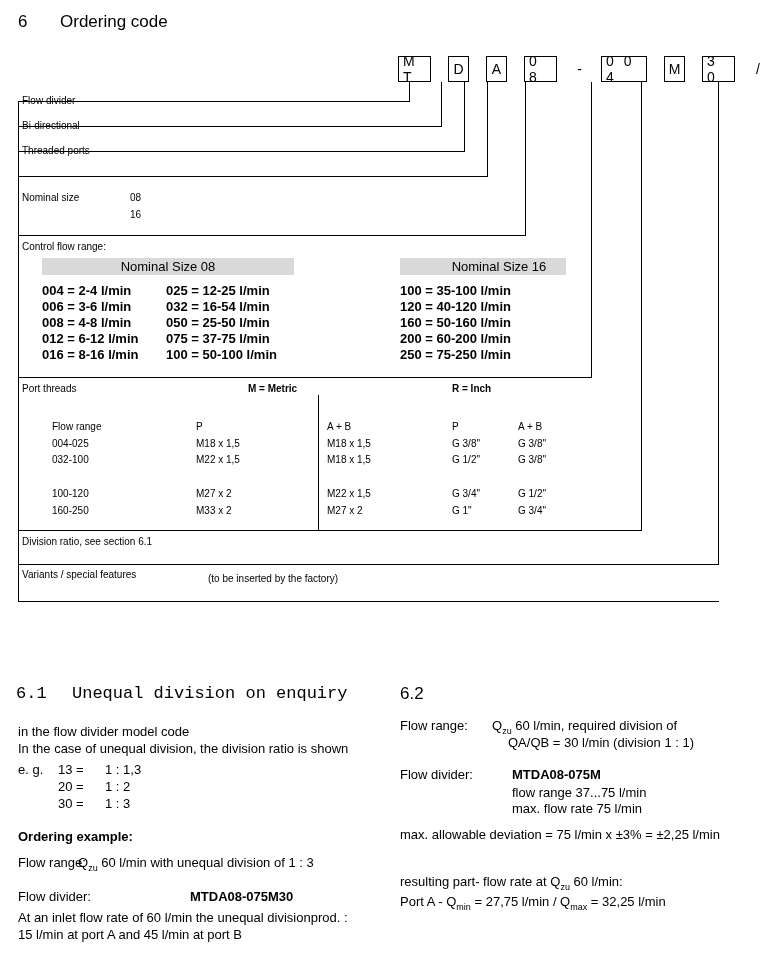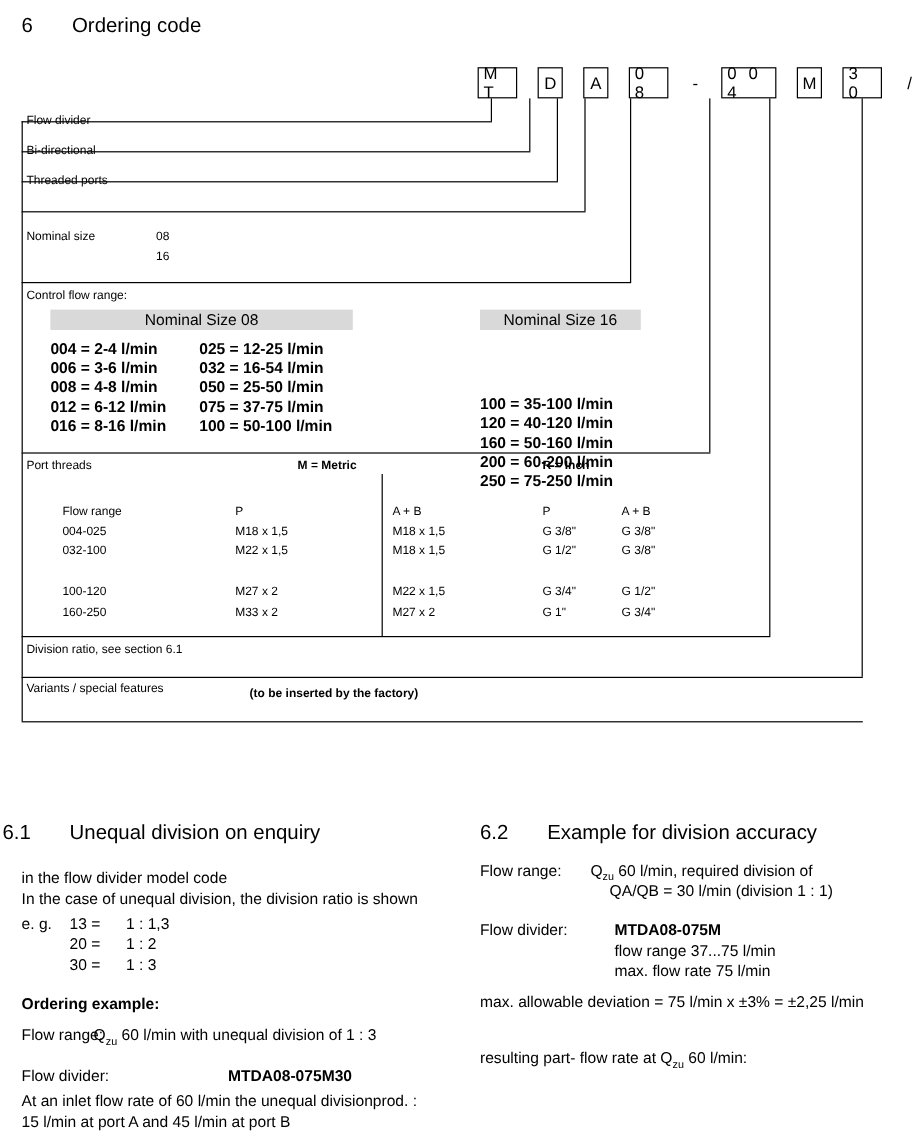--- a/index.html
+++ b/index.html
@@ -168,39 +168,39 @@
   <div class="vline" style="left:18px; top:176px; height:59px;"></div>
   <div class="lbl" style="left:22px; top:192px;">Nominal size</div>
   <div class="lbl" style="left:130px; top:192px;">08</div>
   <div class="lbl" style="left:130px; top:209px;">16</div>
 
   <div class="hline" style="left:18px; top:235px; width:508px;"></div>
   <div class="vline" style="left:18px; top:235px; height:142px;"></div>
   <div class="lbl" style="left:22px; top:241px;">Control flow range:</div>
 
   <div class="shadebar" style="left:42px; top:258px; width:252px;">Nominal Size 08</div>
-  <div class="shadebar" style="left:400px; top:258px; width:134px;">Nominal Size 16</div>
+  <div class="shadebar" style="left:400px; top:258px; width:134px;padding-left:32px;">Nominal Size 16</div>
 
   <div class="mono-list bold" style="position:absolute; left:42px; top:283px;">
     <div>004 = 2-4 l/min</div>
     <div>006 = 3-6 l/min</div>
     <div>008 = 4-8 l/min</div>
     <div>012 = 6-12 l/min</div>
     <div>016 = 8-16 l/min</div>
   </div>
 
   <div class="mono-list bold" style="position:absolute; left:166px; top:283px;">
     <div>025 = 12-25 l/min</div>
     <div>032 = 16-54 l/min</div>
     <div>050 = 25-50 l/min</div>
     <div>075 = 37-75 l/min</div>
     <div>100 = 50-100 l/min</div>
   </div>
 
-  <div class="mono-list bold" style="position:absolute; left:400px; top:283px;margin-top:46px;">
+  <div class="mono-list bold" style="position:absolute; left:400px; top:283px;">
     <div>100 = 35-100 l/min</div>
     <div>120 = 40-120 l/min</div>
     <div>160 = 50-160 l/min</div>
     <div>200 = 60-200 l/min</div>
     <div>250 = 75-250 l/min</div>
   </div>
 
   <div class="hline" style="left:18px; top:377px; width:574px;"></div>
   <div class="vline" style="left:18px; top:377px; height:153px;"></div>
   <div class="lbl" style="left:22px; top:383px;">Port threads</div>
@@ -239,24 +239,24 @@
   <div class="lbl" style="left:452px; top:505px;">G 1"</div>
   <div class="lbl" style="left:518px; top:505px;">G 3/4"</div>
 
   <div class="hline" style="left:18px; top:530px; width:624px;"></div>
   <div class="vline" style="left:18px; top:530px; height:34px;"></div>
   <div class="lbl" style="left:22px; top:536px;">Division ratio, see section 6.1</div>
 
   <div class="hline" style="left:18px; top:564px; width:701px;"></div>
   <div class="vline" style="left:18px; top:564px; height:37px;"></div>
   <div class="lbl" style="left:22px; top:569px;">Variants / special features</div>
-  <div class="lbl small-note" style="left:208px; top:573px;font-weight:bold;">(to be inserted by the factory)</div>
+  <div class="lbl small-note" style="left:208px; top:573px;">(to be inserted by the factory)</div>
   <div class="hline" style="left:18px; top:601px; width:701px;"></div>
 
-  <div class="sec-head" style="left:2px; top:684px; width:360px; height:24px;">
+  <div class="sec-head" style="left:16px; top:684px; width:360px; height:24px;font-family:Liberation Mono, monospace;">
     <span class="num">6.1</span>
     <span class="ttl" style="left:56px;">Unequal division on enquiry</span>
   </div>
 
   <div class="sec2" style="left:18px; top:723px; width:370px;">
     <div>in the flow divider model code</div>
     <div>In the case of unequal division, the division ratio is shown</div>
   </div>
 
   <div class="sec2" style="left:18px; top:761px;">e. g.</div>
@@ -277,35 +277,37 @@
   <div class="sec2" style="left:18px; top:888px;">Flow divider:</div>
   <div class="sec2 bold" style="left:190px; top:888px;">MTDA08-075M30</div>
 
   <div class="sec2" style="left:18px; top:909px; width:380px;">
     <div>At an inlet flow rate of 60 l/min the unequal divisionprod. :</div>
     <div>15 l/min at port A and 45 l/min at port B</div>
   </div>
 
   <div class="sec-head" style="left:400px; top:684px; width:350px; height:24px;">
     <span class="num">6.2</span>
-    <span class="ttl" style="left:56px;">Example for division accuracy</span>
   </div>
 
   <div class="sec2" style="left:400px; top:717px;">Flow range:</div>
   <div class="sec2" style="left:492px; top:717px;">
     <span>Q</span><span class="sub">zu</span><span> 60 l/min, required division of</span>
   </div>
   <div class="sec2" style="left:508px; top:734px;">QA/QB = 30 l/min (division 1 : 1)</div>
 
   <div class="sec2" style="left:400px; top:766px;">Flow divider:</div>
   <div class="sec2 bold" style="left:512px; top:766px;">MTDA08-075M</div>
   <div class="sec2" style="left:512px; top:784px;">flow range 37...75 l/min</div>
   <div class="sec2" style="left:512px; top:800px;">max. flow rate 75 l/min</div>
 
   <div class="sec2" style="left:400px; top:826px;">max. allowable deviation = 75 l/min x ±3% = ±2,25 l/min</div>
 
   <div class="sec2" style="left:400px; top:873px;">
     <span>resulting part- flow rate at Q</span><span class="sub">zu</span><span> 60 l/min:</span>
   </div>
 
+  <div class="sec2" style="left:400px; top:893px;">
+    <span>Port A - Q</span><span class="sub">min</span><span> = 27,75 l/min / Q</span><span class="sub">max</span><span> = 32,25 l/min</span>
+  </div>
 
 
 </div>
 
 </body></html>

